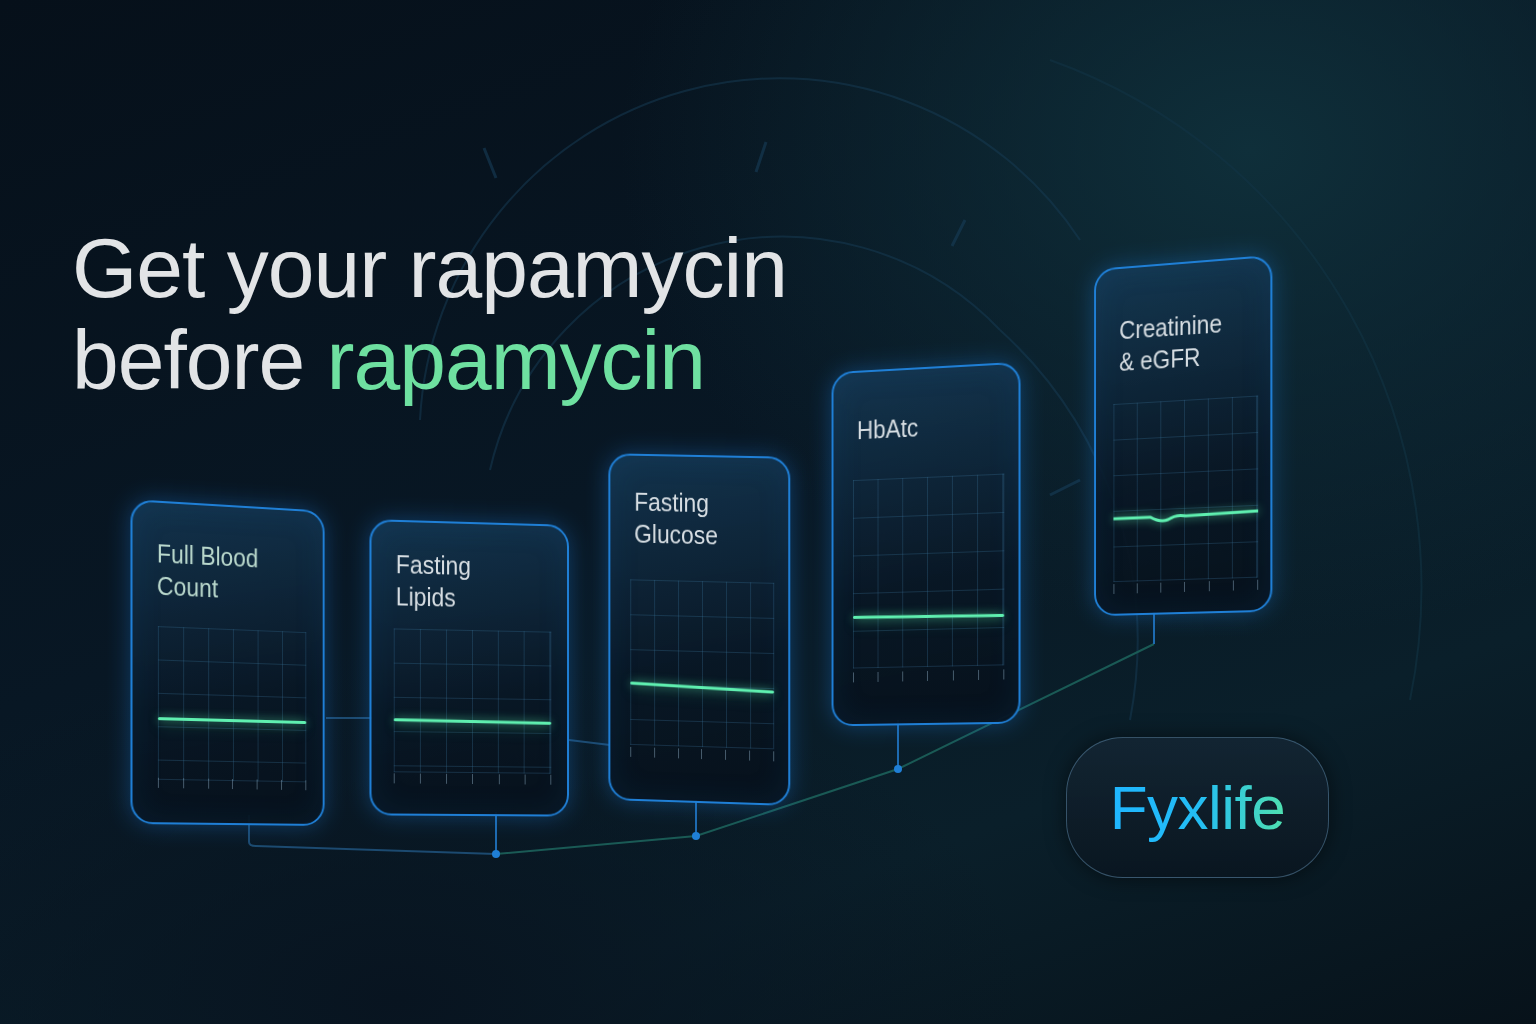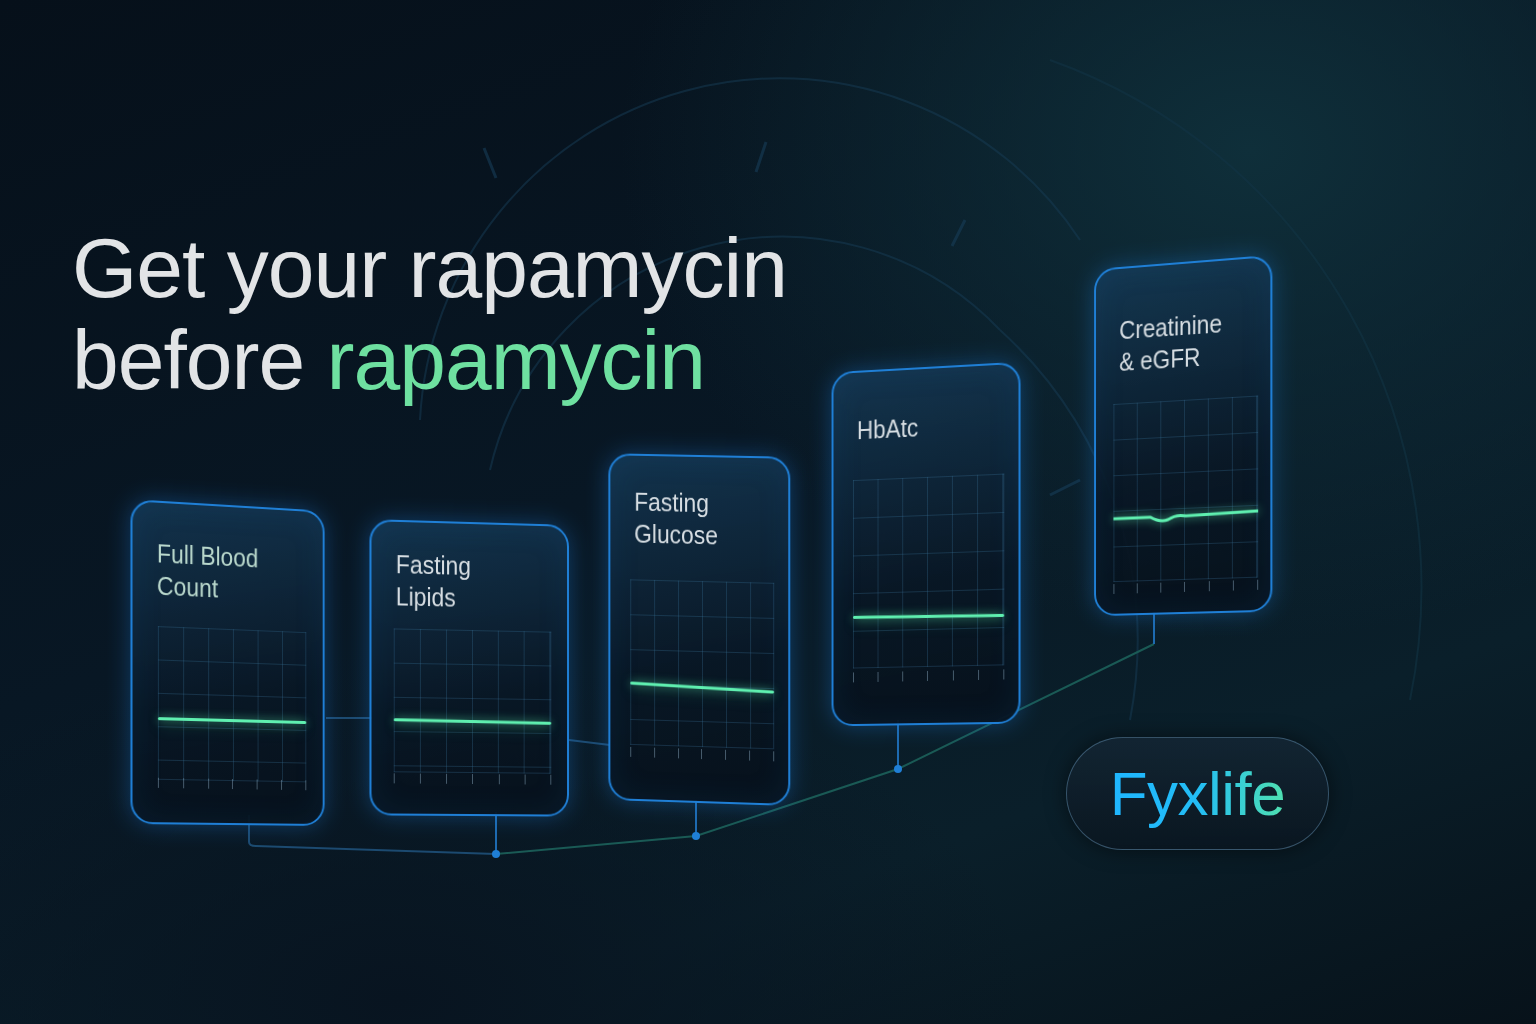--- a/index.html
+++ b/index.html
@@ -42,21 +42,21 @@
     border-bottom: 1px solid rgba(60,120,160,0.28);
   }
   .trend {
     position: absolute; height: 3px; background: #5ff0b0;
     box-shadow: 0 0 10px rgba(95,240,176,0.7), 0 6px 14px rgba(60,200,140,0.25);
     border-radius: 2px;
   }
   .ticks { position: absolute; display: flex; justify-content: space-between; }
   .ticks span { width: 1px; height: 10px; background: rgba(120,150,170,0.55); }
   .brand-pill {
-    position: absolute; left: 1066px; top: 737px; width: 263px; height: 113px;
+    position: absolute; left: 1066px; top: 737px; width: 263px; height: 141px;
     border-radius: 57px;
     border: 1.5px solid rgba(90,130,160,0.55);
     background: linear-gradient(180deg, rgba(20,38,52,0.85), rgba(10,22,32,0.9));
     box-shadow: 0 0 20px rgba(0,0,0,0.5);
     display: flex; align-items: center; justify-content: center;
   }
   .brand-text {
     font-size: 62px; font-weight: 400; letter-spacing: -0.5px;
     background: linear-gradient(90deg, #1fb6ff 0%, #23bdf5 50%, #4fe0b0 100%);
     -webkit-background-clip: text; background-clip: text; color: transparent;

